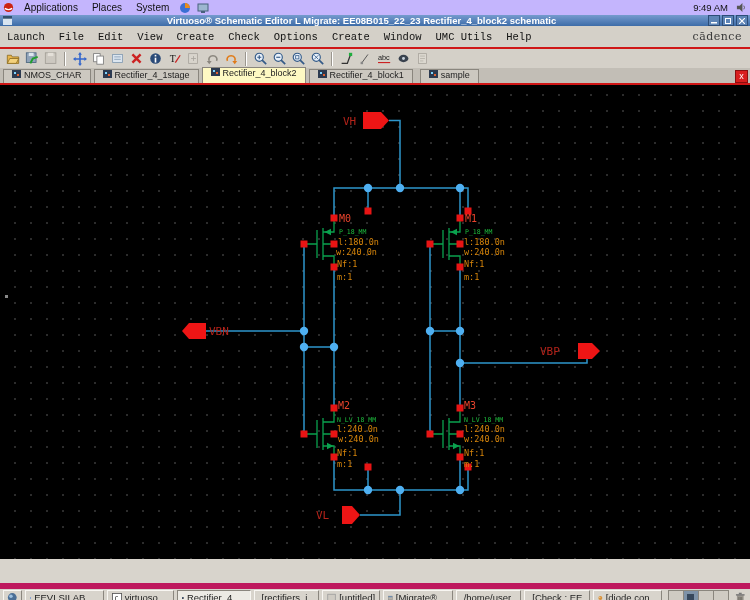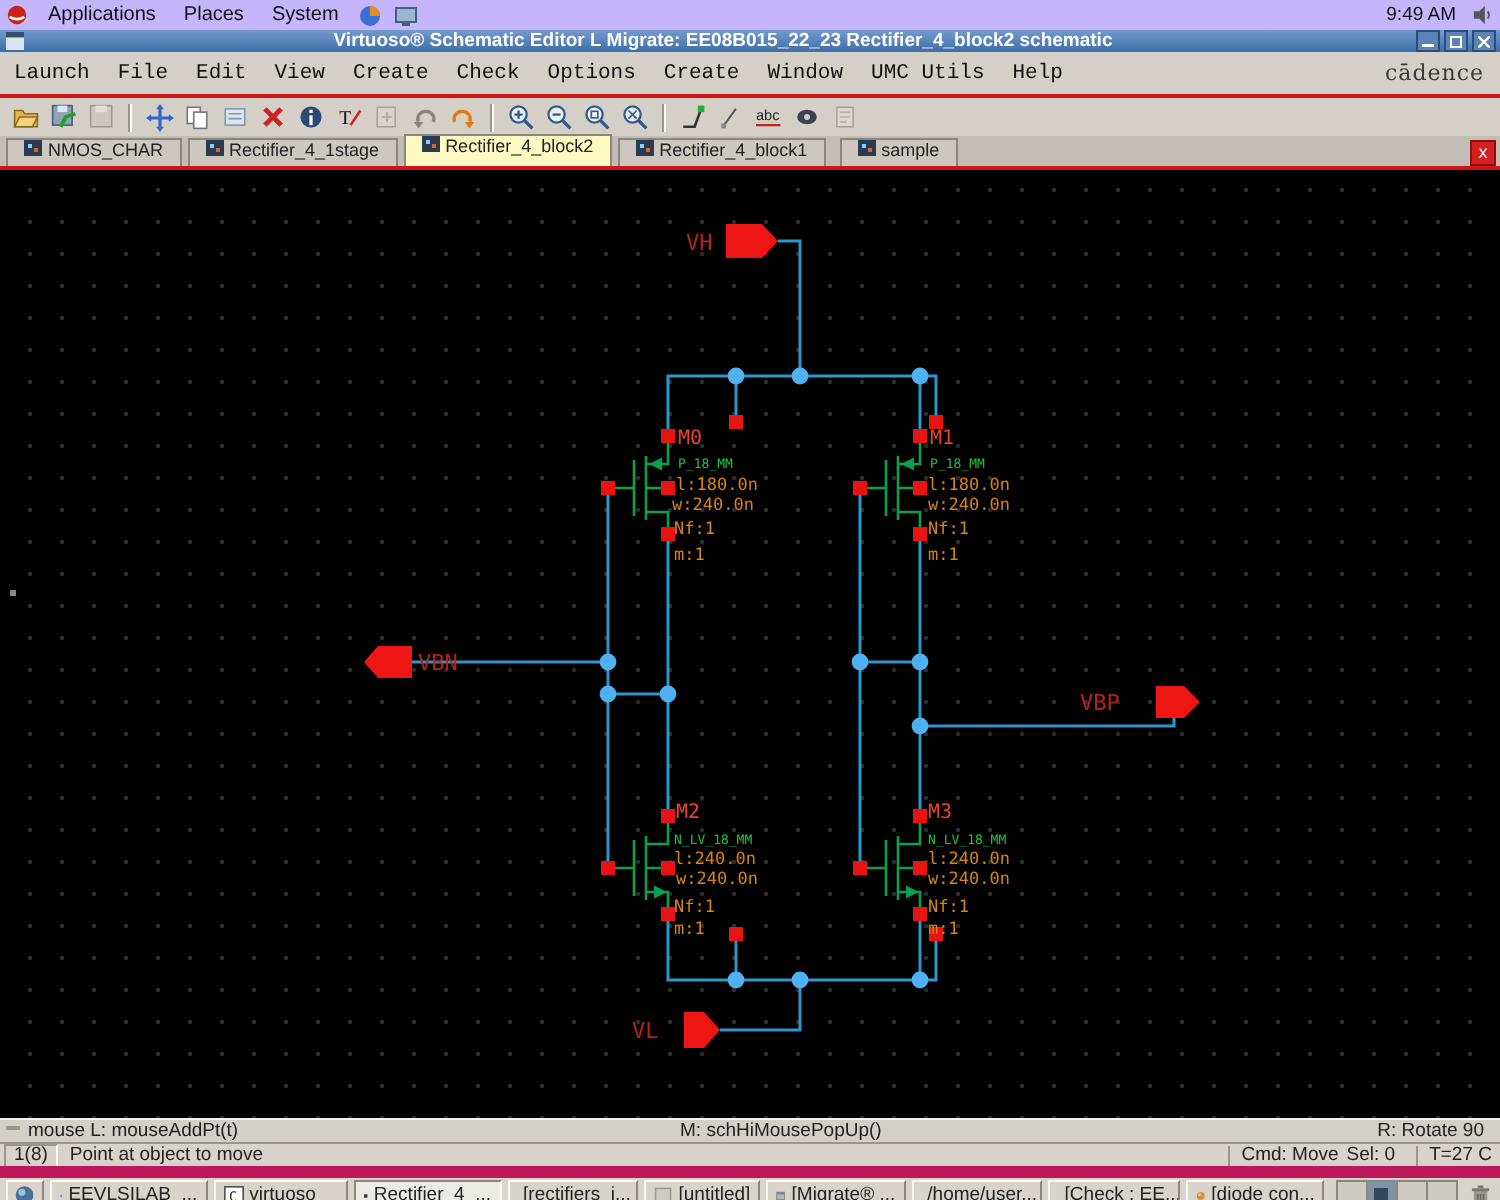--- a/index.html
+++ b/index.html
@@ -456,36 +456,20 @@
       </g>
       <g>
         <polygon class="pinarrow" points="342,421 352,421 360,430 352,439 342,439"></polygon>
         <text class="pintext" x="316" y="434">VL</text>
       </g>
 
       <rect x="5" y="210" width="3" height="3" fill="#888"></rect>
     </svg>
   </div>
 
-  <div class="status1">
-    <span class="grip"></span>
-    <span class="s1l">mouse L: mouseAddPt(t)</span>
-    <span class="s1m">M: schHiMousePopUp()</span>
-    <span class="s1r">R: Rotate 90</span>
-  </div>
-  <div class="status2">
-    <span class="s2box">1(8)</span>
-    <span>Point at object to move</span>
-    <span class="spacer"></span>
-    <span class="s2sep"></span>
-    <span class="s2r">Cmd: Move</span>
-    <span class="s2r">Sel: 0</span>
-    <span class="s2sep"></span>
-    <span class="s2r">T=27 C</span>
-  </div>
 
   <div class="taskbar">
     <span class="tkbtn iconbtn">
         <svg width="11" height="11" viewBox="0 0 12 12">
           <circle cx="6" cy="6" r="5" fill="#4a6e96"></circle>
           <circle cx="4.5" cy="4.5" r="2" fill="#9cc0e0"></circle>
         </svg>
       </span>
     <span class="tkbtn" style="width:72px">
         <svg width="10" height="10" viewBox="0 0 12 12">

